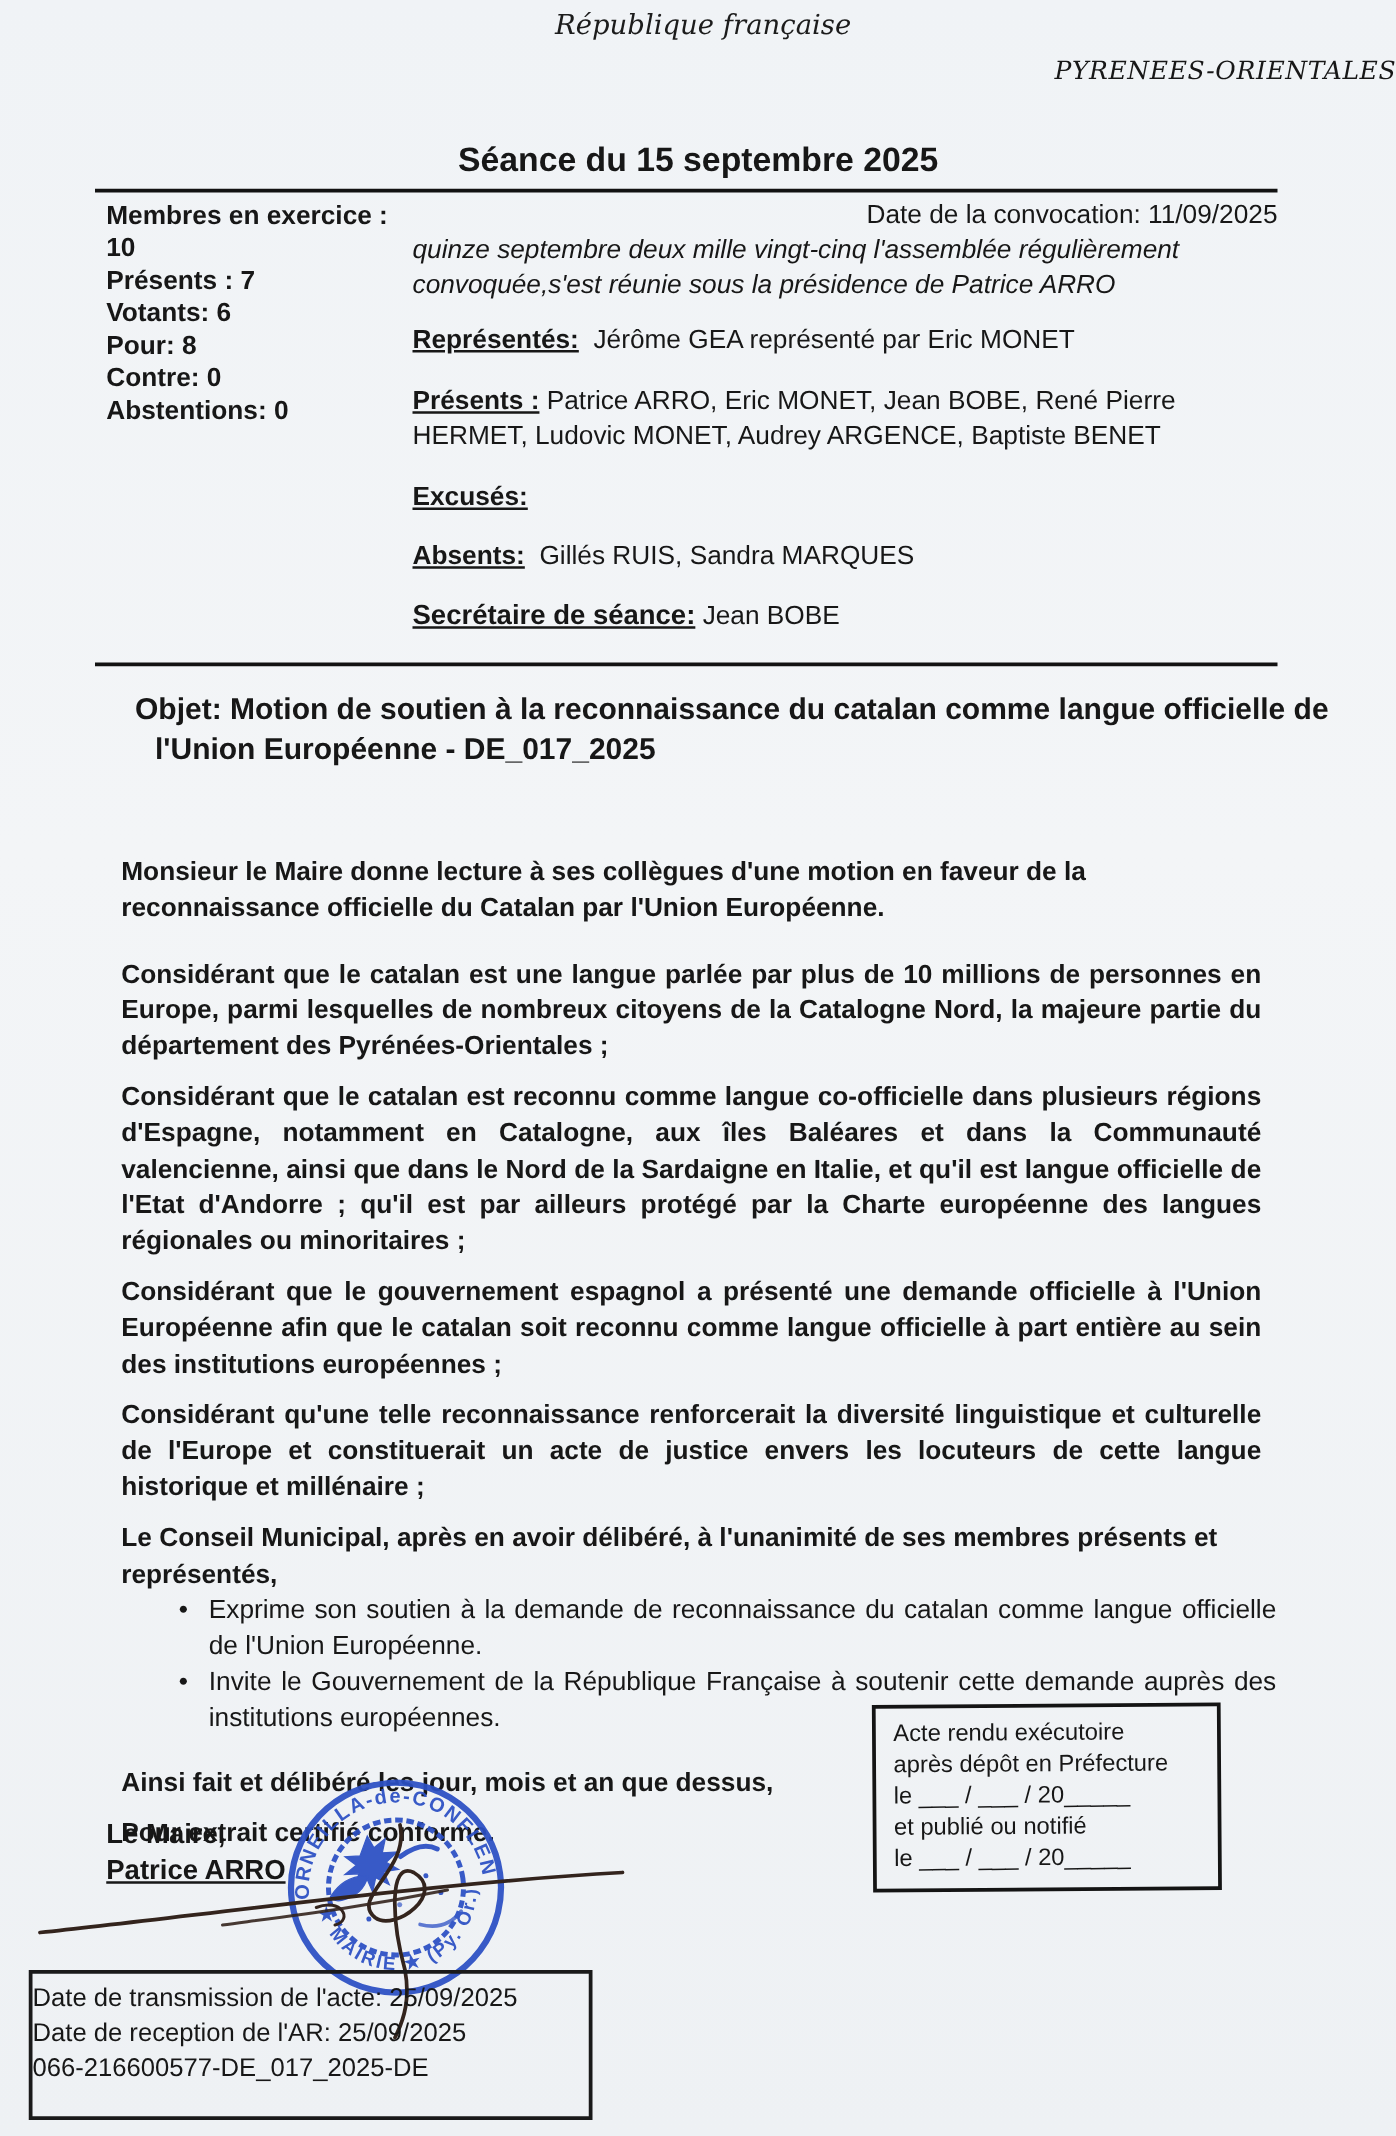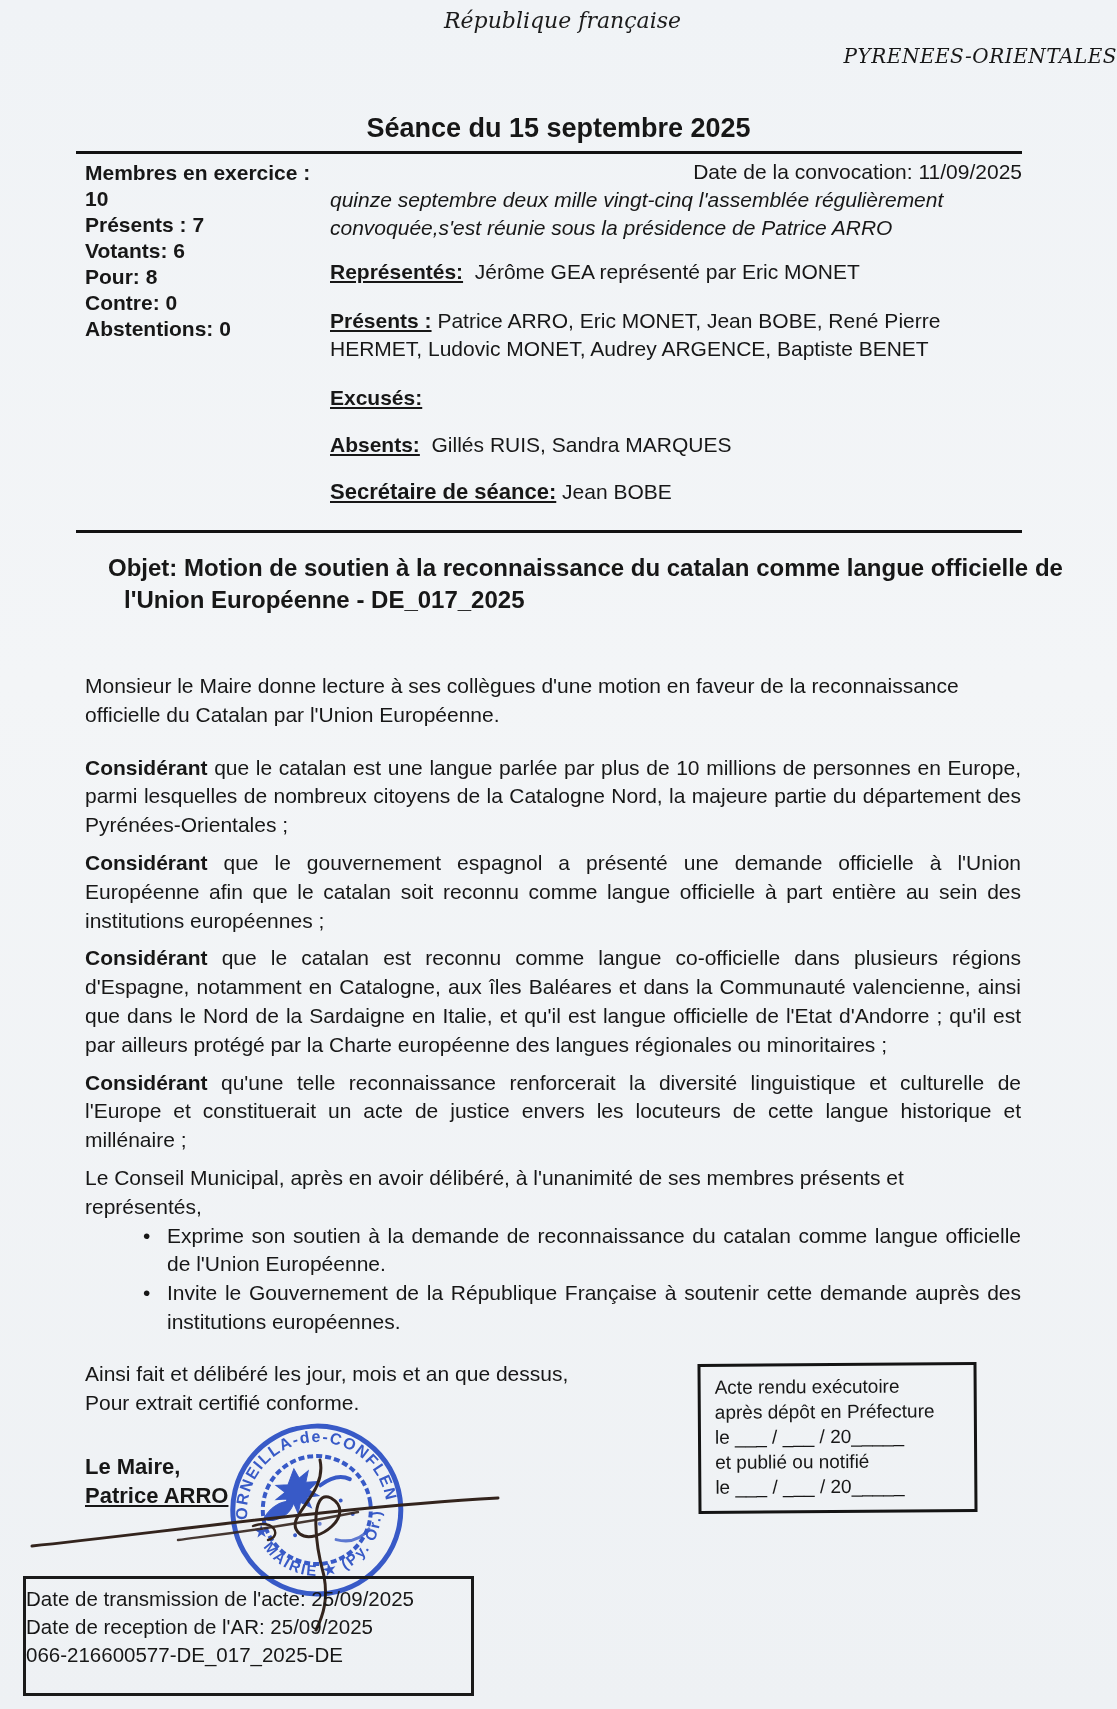--- a/index.html
+++ b/index.html
@@ -41,21 +41,21 @@
   .rc-presents{margin-bottom:21px;}
   .rc-representes{margin-bottom:21px;}
   .rc-excuses{margin-bottom:19px;}
   .rc-absents{margin-bottom:19px;}
   .rc-secretaire .lbl{font-size:22px;}
   
   .objet{top:552px;left:85px;width:940px;font-size:24px;font-weight:bold;line-height:32px;
     padding-left:16px;text-indent:-16px;margin-left:23px;}
   
   .bodyflow{top:672px;left:85px;width:936px;font-size:21px;line-height:28.8px;}
-  .bodyflow p{margin:0;}
+  .bodyflow p{margin:12px;font-weight:bold;}
   .intro{margin-bottom:24px !important;}
   .consid{text-align:justify;margin-bottom:9px !important;}
   .consid:last-of-type{margin-bottom:9px;}
   .delib{margin-bottom:0 !important;}
   ul.points{margin:0;padding:0 0 0 58px;list-style:none;}
   ul.points li{position:relative;text-align:justify;padding-left:24px;}
   ul.points li .bullet{position:absolute;left:0;top:0;}
   .closing{margin-top:23px !important;}
   .mayor{top:1452px;left:85px;font-size:22px;font-weight:bold;line-height:29px;}
   .mayor .mayor-name{text-decoration:underline;}
@@ -120,24 +120,24 @@
 
   <div class="abs objet">Objet: Motion de soutien à la reconnaissance du catalan comme langue officielle de l'Union Européenne - DE_017_2025</div>
 
   <div class="abs bodyflow">
     <p class="intro">Monsieur le Maire donne lecture à ses collègues d'une motion en faveur de la reconnaissance officielle du Catalan par l'Union Européenne.</p>
 
     <p class="consid"><b>Considérant</b>
       <span>que le catalan est une langue parlée par plus de 10 millions de personnes en Europe, parmi lesquelles de nombreux citoyens de la Catalogne Nord, la majeure partie du département des Pyrénées-Orientales ;</span></p>
 
     <p class="consid"><b>Considérant</b>
+      <span>que le catalan est reconnu comme langue co-officielle dans plusieurs régions d'Espagne, notamment en Catalogne, aux îles Baléares et dans la Communauté valencienne, ainsi que dans le Nord de la Sardaigne en Italie, et qu'il est langue officielle de l'Etat d'Andorre ; qu'il est par ailleurs protégé par la Charte européenne des langues régionales ou minoritaires ;</span></p>
+
+    <p class="consid"><b>Considérant</b>
       <span>que le gouvernement espagnol a présenté une demande officielle à l'Union Européenne afin que le catalan soit reconnu comme langue officielle à part entière au sein des institutions européennes ;</span></p>
-
-    <p class="consid"><b>Considérant</b>
-      <span>que le catalan est reconnu comme langue co-officielle dans plusieurs régions d'Espagne, notamment en Catalogne, aux îles Baléares et dans la Communauté valencienne, ainsi que dans le Nord de la Sardaigne en Italie, et qu'il est langue officielle de l'Etat d'Andorre ; qu'il est par ailleurs protégé par la Charte européenne des langues régionales ou minoritaires ;</span></p>
 
     <p class="consid"><b>Considérant</b>
       <span>qu'une telle reconnaissance renforcerait la diversité linguistique et culturelle de l'Europe et constituerait un acte de justice envers les locuteurs de cette langue historique et millénaire ;</span></p>
 
     <p class="delib">Le Conseil Municipal, après en avoir délibéré, à l'unanimité de ses membres présents et représentés,</p>
 
     <ul class="points">
       <li>
         <span class="bullet">•</span>
         <span>Exprime son soutien à la demande de reconnaissance du catalan comme langue officielle de l'Union Européenne.</span>

